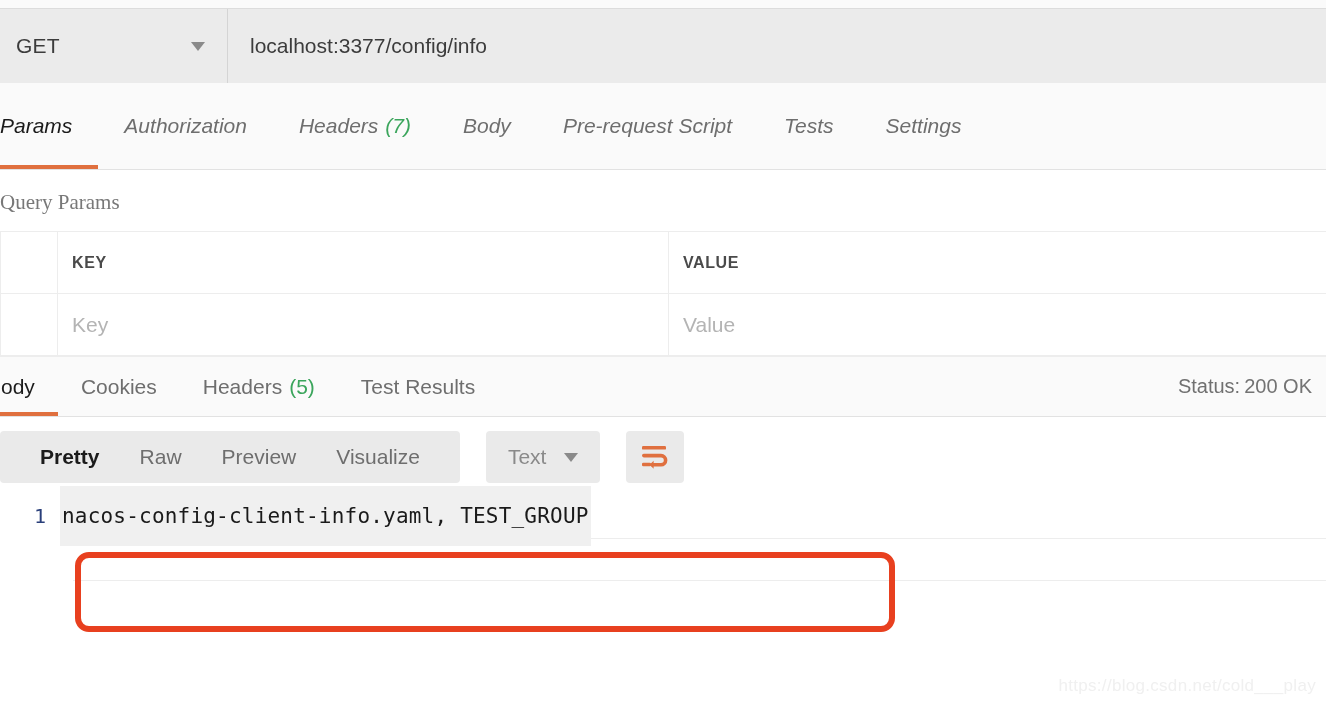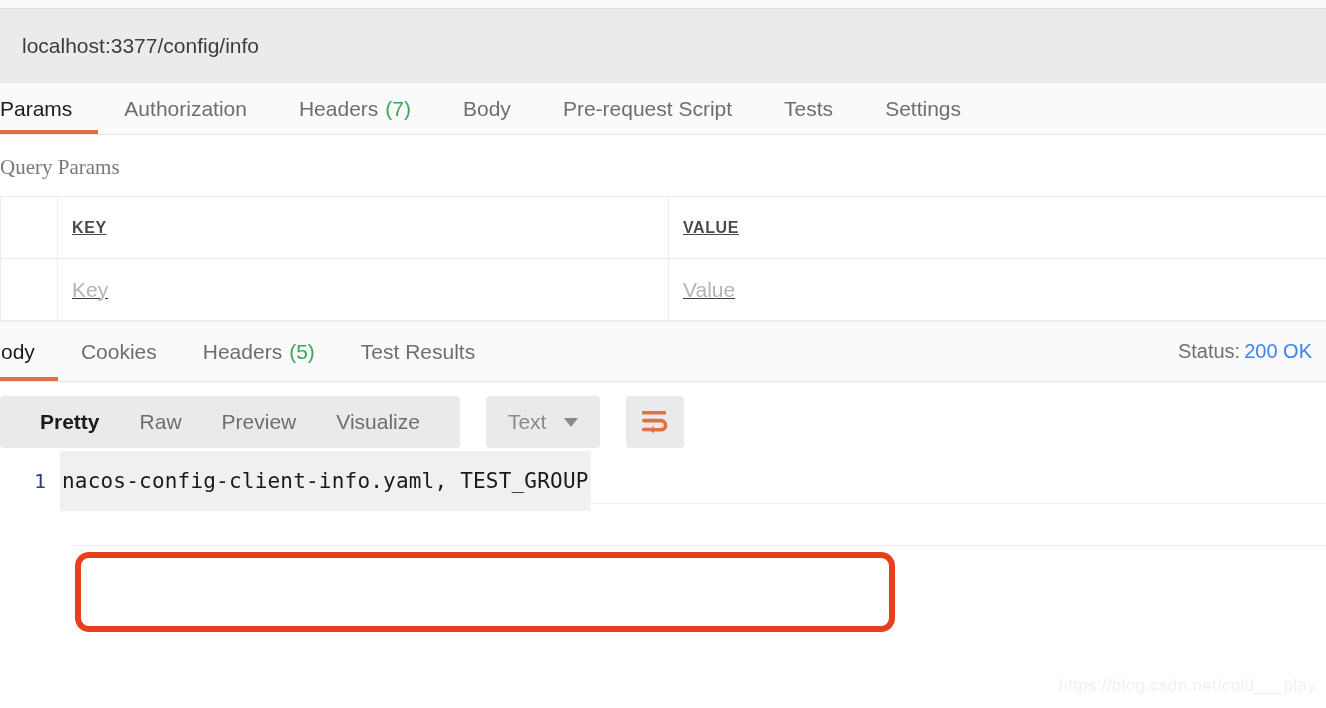--- a/index.html
+++ b/index.html
@@ -59,23 +59,24 @@
     padding-left: 22px;
     font-size: 21px;
     color: #3c3c3c;
     cursor: text;
   }
 
   
   .req-tabs-wrap {
     background: #fafafa;
     border-bottom: 1px solid #e2e2e2;
-    height: 52px;
-    position: relative;
-    box-sizing: border-box;
+    height: 87px;
+    position: relative;
+    box-sizing: border-box;
+    font-style: italic;
   }
   .req-tabs {
     display: flex;
     align-items: center;
     height: 100%;
     padding-left: 0px;
   }
   .tab {
     font-size: 21px;
     color: #6e6e6e;
@@ -120,21 +121,20 @@
     border-collapse: collapse;
     table-layout: fixed;
     background: #ffffff;
   }
   .params-table td, .params-table th {
     border: 1px solid #ededed;
     height: 62px;
     padding: 0 14px;
     text-align: left;
     box-sizing: border-box;
-    text-decoration: underline;
   }
   .params-table th {
     font-size: 16px;
     font-weight: bold;
     color: #4a4a4a;
     letter-spacing: .6px;
   }
   .col-check { width: 57px; }
   .col-key   { width: 611px; }
   .col-value { width: 712px; }
@@ -190,21 +190,21 @@
     bottom: 0;
     height: 4px;
     background: #e0703f;
   }
   .status-wrap {
     font-size: 20px;
     color: #707070;
     white-space: nowrap;
   }
   .status-val {
-    color: #3b82f6;
+    color: #737373;
     margin-left: 4px;
     margin-top: 40px;
   }
 
   
   .body-toolbar {
     display: flex;
     align-items: center;
     padding: 14px 0 12px 0;
     background: #ffffff;
@@ -332,20 +332,24 @@
   }
 
   .content-pad { padding-left: 0; }
 </style>
 </head>
 <body>
 
 <div class="top-strip"></div>
 
 <div class="url-bar">
+  <div class="method-box">
+    <span class="method-label">GET</span>
+    <span class="caret"></span>
+  </div>
   <div class="url-input">localhost:3377/config/info</div>
 </div>
 
 <div class="req-tabs-wrap">
   <div class="req-tabs">
     <div class="tab active">
       <span>Params</span>
     </div>
     <div class="tab">
       <span>Authorization</span>

